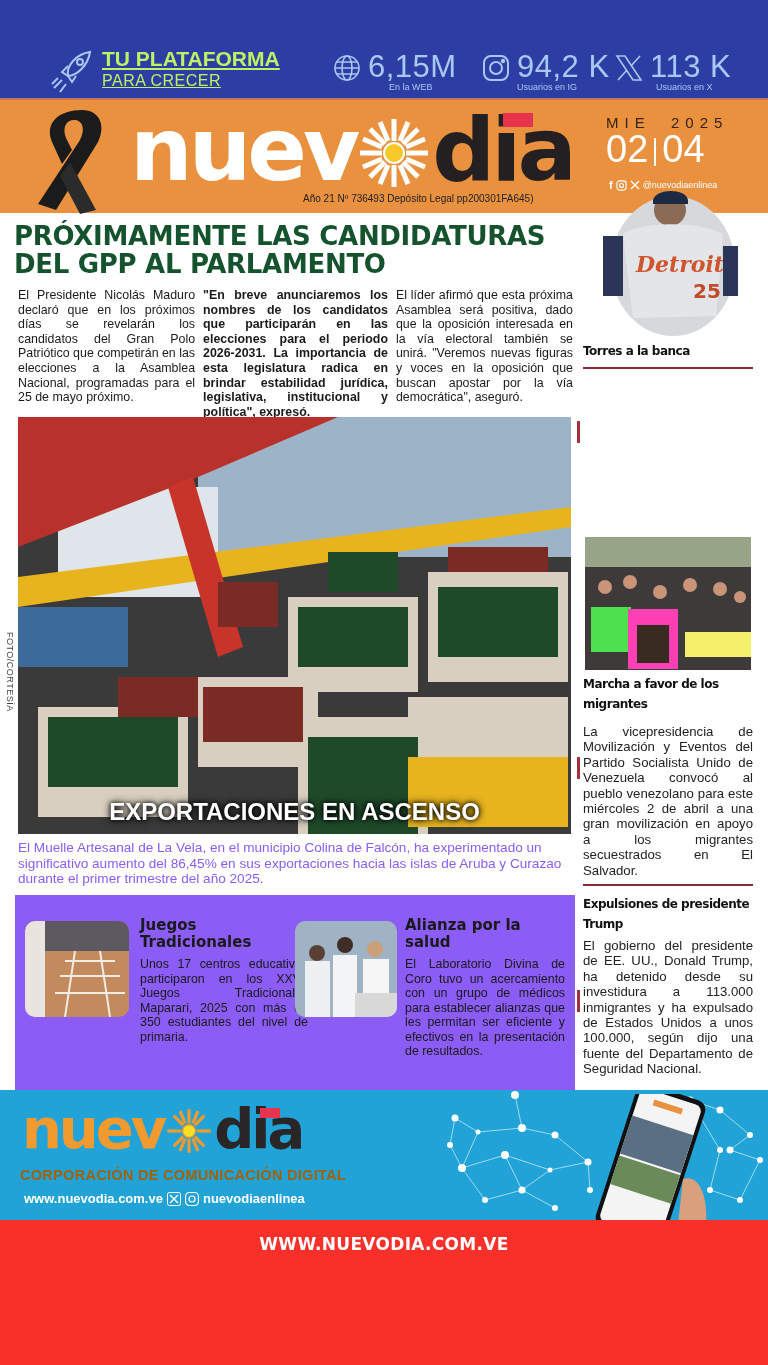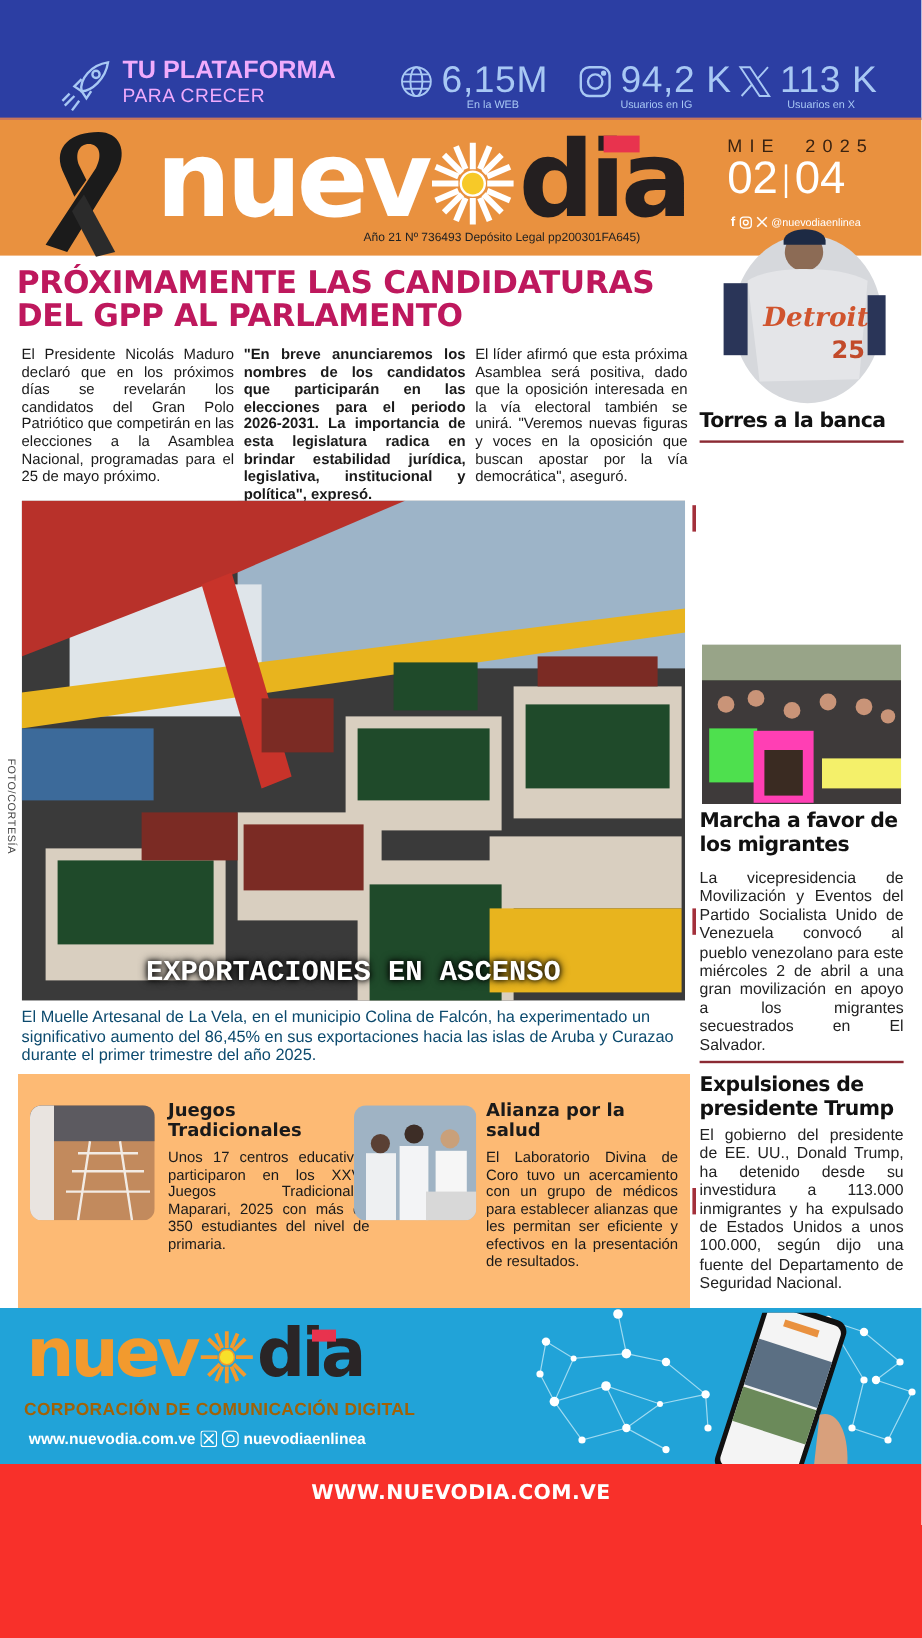--- a/index.html
+++ b/index.html
@@ -3,21 +3,21 @@
 <meta charset="utf-8">
 <style>
   * { box-sizing: border-box; margin: 0; padding: 0; }
   html, body { width: 768px; height: 1365px; overflow: hidden; background: #fff; }
   body { font-family: "Liberation Sans", sans-serif; position: relative; color: #1a1a1a; }
 
   
   .topbar { position: absolute; left: 0; top: 0; width: 768px; height: 100px; background: #2c3ea3; border-bottom: 2px solid #c8765a; }
   .tag { position: absolute; left: 48px; top: 46px; display: flex; align-items: center; }
   .rocket { width: 48px; height: 48px; }
-  .tag-text { margin-left: 6px; color: #f0abfc; line-height: 22px; }
+  .tag-text { margin-left: 6px; color: #bef264; line-height: 22px; text-decoration: underline; }
   .tag-text .l1 { font-weight: bold; font-size: 21px; }
   .tag-text .l2 { font-size: 16px; letter-spacing: 0.5px; }
   .stat { position: absolute; top: 50px; display: flex; align-items: flex-start; color: #a8c8f4; justify-content: space-between; }
   .stat .ico { width: 30px; height: 30px; margin-top: 3px; margin-right: 6px; }
   .stat .num { font-size: 31px; line-height: 34px; letter-spacing: 0.5px; }
   .stat .sub { position: absolute; top: 32px; font-size: 9px; }
   .stat.web { left: 332px; } .stat.web .sub { left: 37px; margin-left: 20px; }
   .stat.ig { left: 481px; } .stat.ig .sub { left: 36px; }
   .stat.x { left: 614px; } .stat.x .sub { left: 42px; }
 
@@ -31,45 +31,45 @@
   .logo .w2 .dot { position: absolute; left: 71px; top: 8px; width: 30px; height: 14px; background: #e8334e; }
   .legal { position: absolute; left: 303px; top: 93px; font-size: 10px; color: #222; }
   .datebox { position: absolute; left: 606px; top: 114px; width: 150px; }
   .dateline { font-size: 15px; letter-spacing: 6px; color: #3a2210; }
   .datenum { font-size: 38px; color: #fff; line-height: 40px; margin-top: -2px; }
   .datenum .sep { display: inline-block; width: 2px; height: 28px; background: #fff; margin: 0 6px; vertical-align: middle; }
   .social { position: absolute; left: 609px; top: 179px; color: #fff; font-size: 9px; display: flex; align-items: center; gap: 3px; }
   .social b { font-size: 11px; }
 
   
-  .headline { position: absolute; left: 14px; top: 222px; width: 562px; font-family: "DejaVu Sans", sans-serif; font-weight: bold; font-size: 26px; line-height: 28px; color: #be185d; letter-spacing: -0.3px; }
+  .headline { position: absolute; left: 14px; top: 222px; width: 562px; font-family: "DejaVu Sans", sans-serif; font-weight: bold; font-size: 26px; line-height: 28px; color: #14532d; letter-spacing: -0.3px; }
   .cols { position: absolute; left: 18px; top: 288px; width: 555px; display: flex; gap: 8px; font-size: 12.4px; line-height: 14.6px; text-align: justify; }
   .cols .c { width: 180px; }
   .cols .c.bold { font-weight: bold; width: 188px; }
 
   
   .photo { position: absolute; left: 18px; top: 417px; width: 553px; height: 417px; overflow: hidden; }
   .photo svg { width: 100%; height: 100%; display: block; }
   .credit { position: absolute; left: 5px; top: 632px; writing-mode: vertical-rl; font-size: 9px; color: #444; letter-spacing: 0.5px; }
-  .photo-title { position: absolute; left: 18px; top: 798px; width: 553px; text-align: center; font-family: Liberation Mono, monospace; font-weight: bold; font-size: 24px; color: #fff; text-shadow: 0 0 4px #000, 0 0 8px #000; }
-  .lede { position: absolute; left: 18px; top: 840px; width: 553px; font-size: 13.6px; line-height: 15.5px; color: #0c4a6e; }
-
-  
-  .featurebox { position: absolute; left: 15px; top: 895px; width: 560px; height: 195px; background: #fdba74; }
+  .photo-title { position: absolute; left: 18px; top: 798px; width: 553px; text-align: center; font-family: Liberation Sans, sans-serif; font-weight: bold; font-size: 24px; color: #fff; text-shadow: 0 0 4px #000, 0 0 8px #000; }
+  .lede { position: absolute; left: 18px; top: 840px; width: 553px; font-size: 13.6px; line-height: 15.5px; color: #8b5cf6; }
+
+  
+  .featurebox { position: absolute; left: 15px; top: 895px; width: 560px; height: 195px; background: #8b5cf6; }
   .feat { position: absolute; top: 20px; }
   .feat .thumb { position: absolute; left: 0; top: 6px; width: 104px; height: 96px; border-radius: 10px; overflow: hidden; }
   .feat .title { position: absolute; left: 115px; top: 2px; width: 165px; font-family: "DejaVu Sans", sans-serif; font-weight: bold; font-size: 15px; line-height: 17px; }
   .feat .text { position: absolute; left: 115px; width: 168px; font-size: 12.4px; line-height: 14.5px; text-align: justify; }
   .feat.f1 { left: 10px; } .feat.f1 .text { top: 42px; }
   .feat.f2 { left: 280px; } .feat.f2 .text { top: 42px; width: 160px; left: 110px; } .feat.f2 .title { left: 110px; }
   .feat.f2 .thumb { width: 102px; }
 
   
   .side { position: absolute; left: 583px; width: 170px; }
-  .side .st { font-family: "DejaVu Sans", sans-serif; font-weight: bold; font-size: 17px; line-height: 20px; color: #111; letter-spacing: -0.5px; }
+  .side .st { font-family: "DejaVu Sans", sans-serif; font-weight: bold; font-size: 12px; line-height: 20px; color: #111; letter-spacing: -0.5px; }
   .side .sx { font-size: 13.2px; line-height: 15.4px; text-align: justify; color: #222; margin-top: 6px; }
   .side .rule { height: 2px; background: #8b2a33; margin-top: 6px; }
   .sidebar-mark { position: absolute; left: 577px; width: 3px; height: 22px; background: #a3303b; }
   .player { position: absolute; left: 598px; top: 186px; width: 150px; height: 152px; }
   .migr { position: absolute; left: 585px; top: 537px; width: 166px; height: 133px; overflow: hidden; }
 
   
   .banner { position: absolute; left: 0; top: 1090px; width: 768px; height: 130px; background: #21a3d8; overflow: hidden; }
   .banner .net { position: absolute; left: 420px; top: 0; width: 348px; height: 130px; }
   .blogo { position: absolute; left: 22px; top: 8px; display: flex; align-items: flex-end; }

